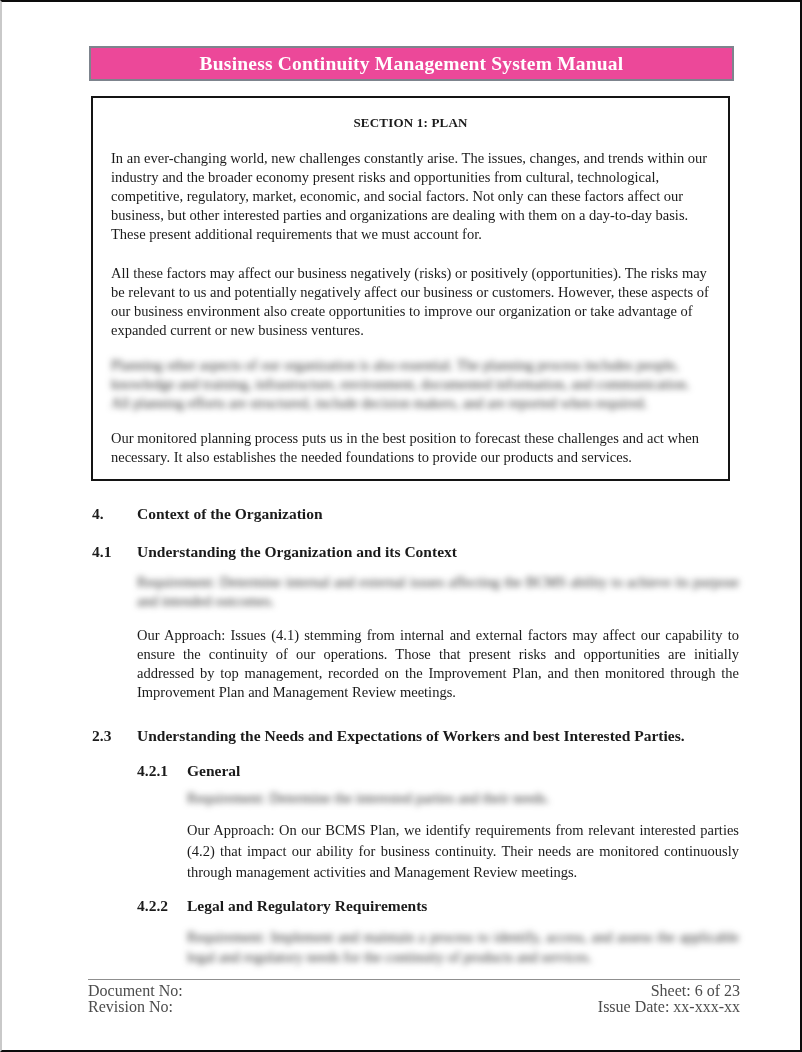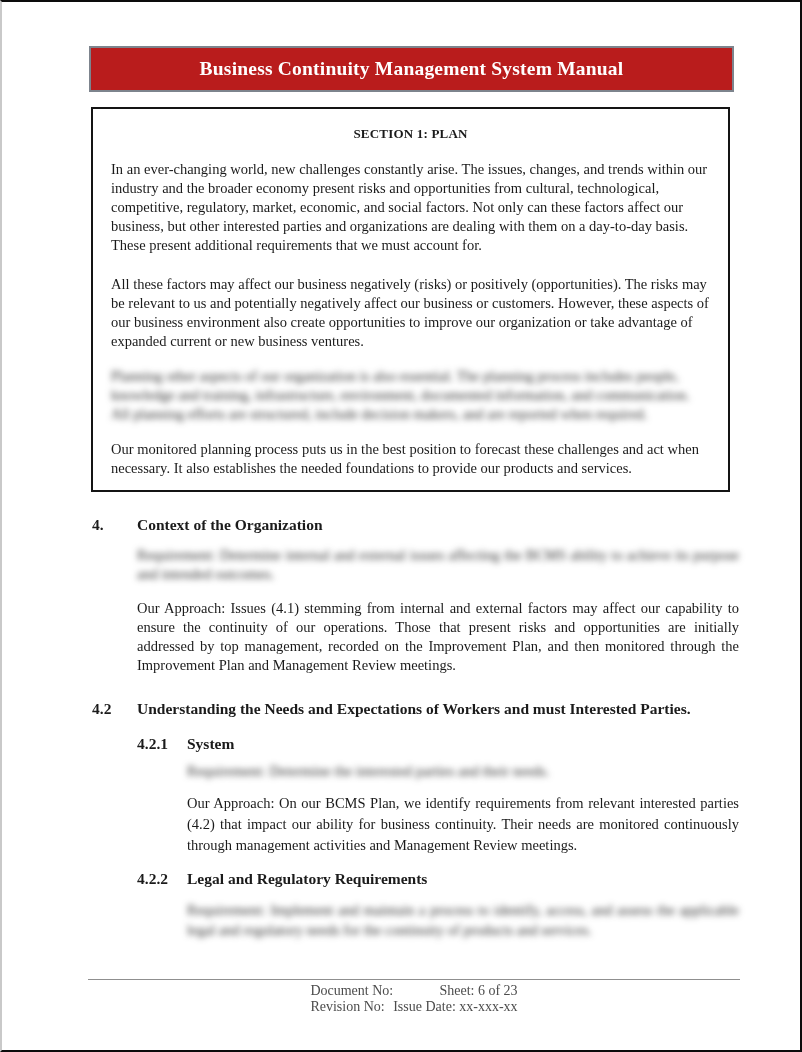--- a/index.html
+++ b/index.html
@@ -16,22 +16,22 @@
     background: #ffffff;
     border-top: 2px solid #0c0c0c;
     border-right: 2px solid #0c0c0c;
     border-bottom: 2px solid #0c0c0c;
     border-left: 2px solid #c9c9c9;
     overflow: hidden;
   }
   .banner {
     margin: 44px 0 0 87px;
     width: 645px;
-    height: 46px;
-    background: #b91c1c;
+    height: 35px;
+    background: #ec4899;
     border: 2px solid #7d848d;
     display: flex;
     align-items: center;
     justify-content: center;
   }
   .banner span {
     color: #ffffff;
     font-weight: bold;
     font-size: 19.5px;
     letter-spacing: 0.2px;
@@ -87,22 +87,22 @@
   .bold { font-weight: normal; }
 
   .footer {
     position: absolute;
     top: 977px;
     left: 86px;
     width: 652px;
     border-top: 1px solid #8f8f8f;
     padding-top: 3px;
     display: flex;
-    justify-content: center;
-    font-size: 14px;
+    justify-content: space-between;
+    font-size: 16px;
     line-height: 16px;
     color: #4c4c4c;
   }
   .footer .right { text-align: right; }
 </style>
 </head>
 <body>
 
 <div class="page">
 
@@ -116,37 +116,41 @@
     <p class="para tight">All these factors may affect our business negatively (risks) or positively (opportunities).  The risks may be relevant to us and potentially negatively affect our business or customers. However, these aspects of our business environment also create opportunities to improve our organization or take advantage of expanded current or new business ventures.</p>
     <p class="para tight redacted">Planning other aspects of our organization is also essential. The planning process includes people, knowledge and training, infrastructure, environment, documented information, and communication.  All planning efforts are structured, include decision makers, and are reported when required.</p>
     <p class="para last">Our monitored planning process puts us in the best position to forecast these challenges and act when necessary.  It also establishes the needed foundations to provide our products and services.</p>
   </div>
 
   <div class="h-row lvl1 h-4">
     <span class="h-num">4.</span>
     <span class="h-text">Context of the Organization</span>
   </div>
 
+  <div class="h-row lvl1 h-41">
+    <span class="h-num">4.1</span>
+    <span class="h-text">Understanding the Organization and its Context</span>
+  </div>
 
   <p class="body-block ind1 req-41 redacted-line">
     <span class="bold">Requirement:</span><span> Determine internal and external issues affecting the BCMS ability to achieve its purpose and intended outcomes.</span>
   </p>
 
   <p class="body-block ind1 app-41">
     <span class="bold">Our Approach:</span><span> Issues (4.1) stemming from internal and external factors may affect our capability to ensure the continuity of our operations. Those that present risks and opportunities are initially addressed by top management, recorded on the Improvement Plan, and then monitored through the Improvement Plan and Management Review meetings.</span>
   </p>
 
   <div class="h-row lvl1 h-42">
-    <span class="h-num">4.2</span>
-    <span class="h-text">Understanding the Needs and Expectations of Workers and must Interested Parties.</span>
+    <span class="h-num">2.3</span>
+    <span class="h-text">Understanding the Needs and Expectations of Workers and best Interested Parties.</span>
   </div>
 
   <div class="h-row lvl2 h-421">
     <span class="h-num">4.2.1</span>
-    <span class="h-text">System</span>
+    <span class="h-text">General</span>
   </div>
 
   <p class="body-block ind2 req-421 redacted-line">
     <span class="bold">Requirement:</span><span> Determine the interested parties and their needs.</span>
   </p>
 
   <p class="body-block ind2 app-421">
     <span class="bold">Our Approach:</span><span> On our BCMS Plan, we identify requirements from relevant interested parties (4.2) that impact our ability for business continuity. Their needs are monitored continuously through management activities and Management Review meetings.</span>
   </p>
 

